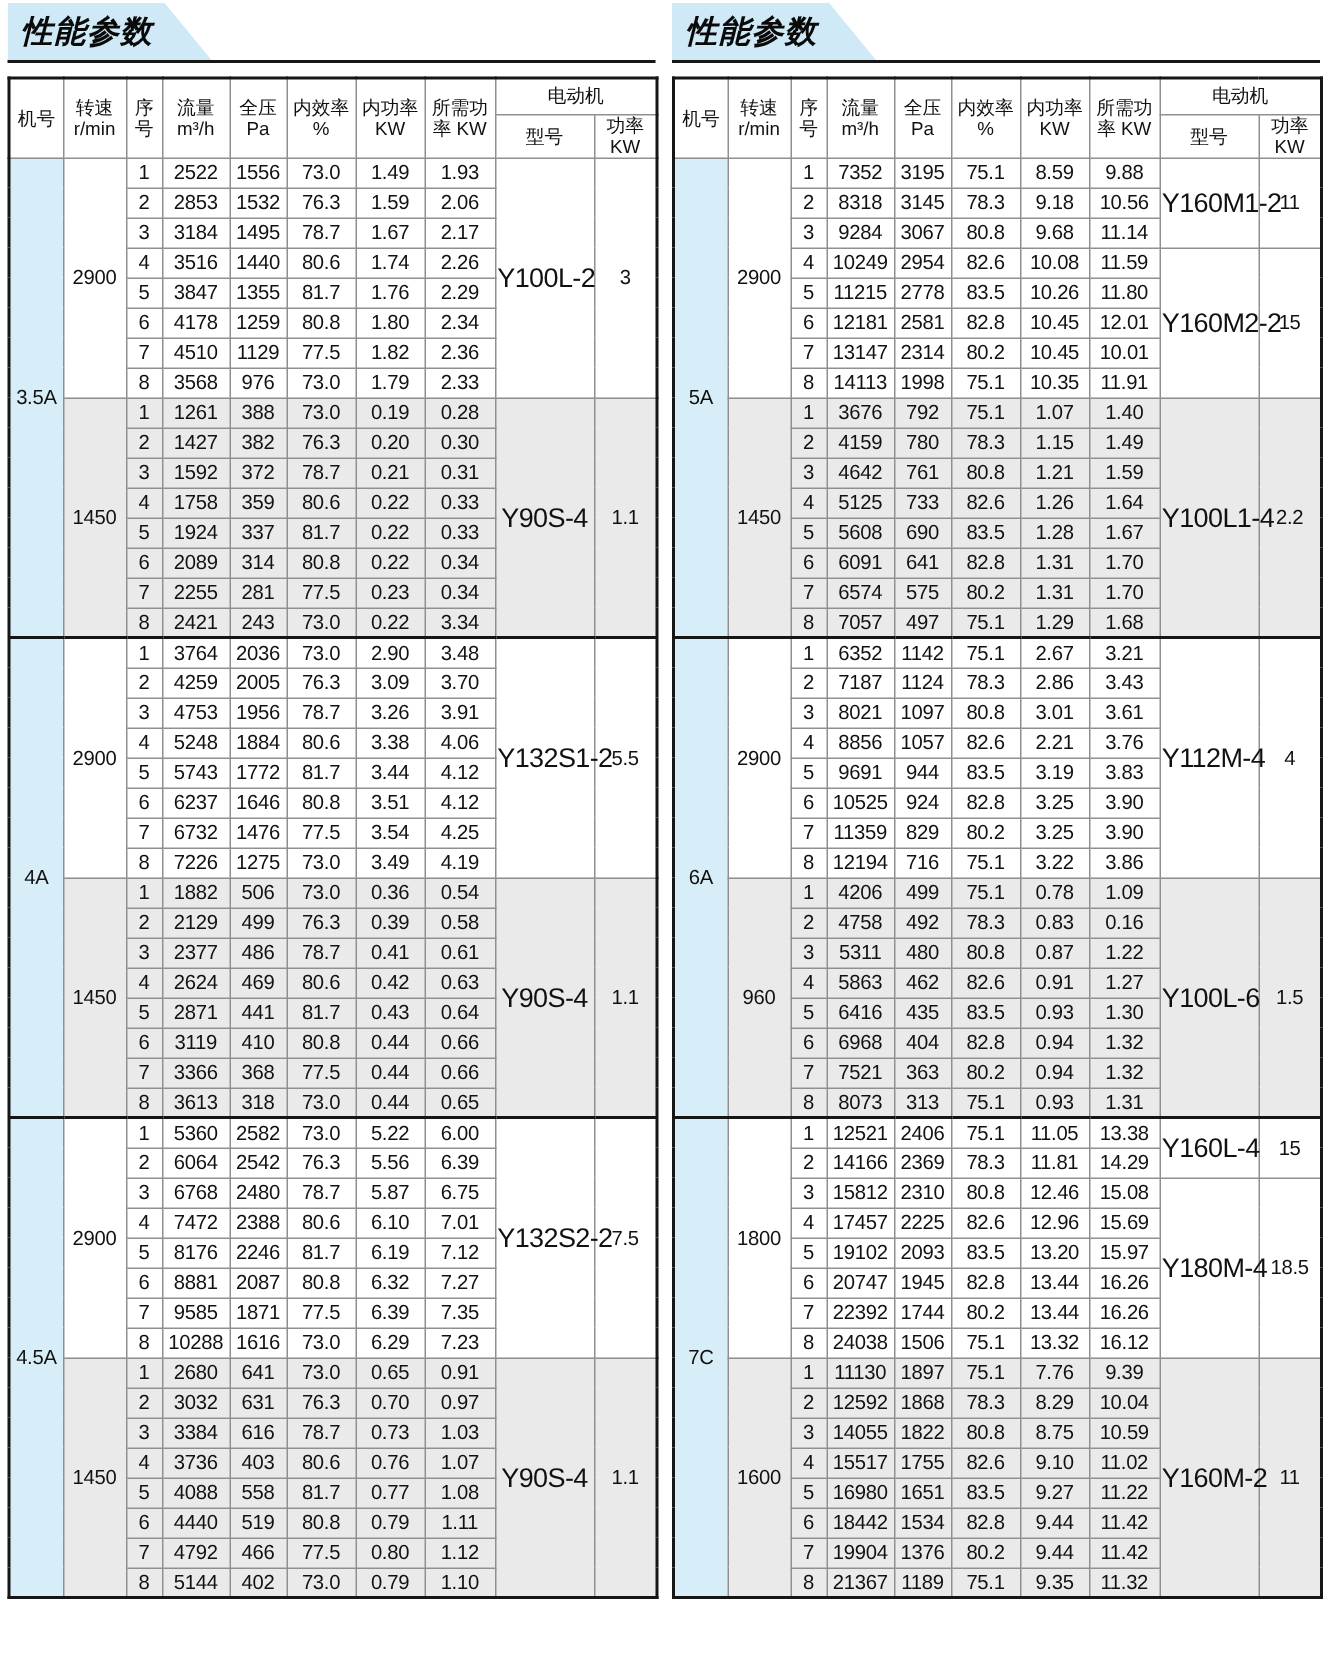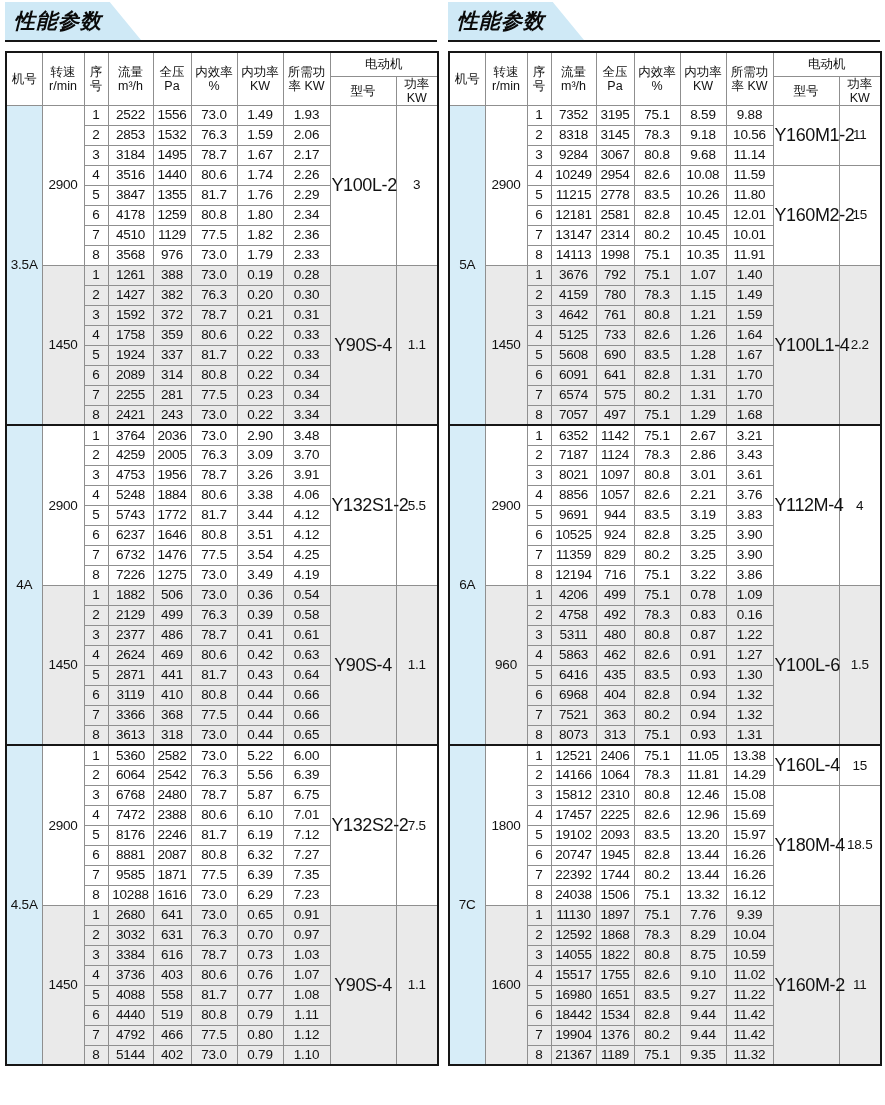--- a/index.html
+++ b/index.html
@@ -816,21 +816,21 @@
             <td class="num">2406</td>
             <td class="num">75.1</td>
             <td class="num">11.05</td>
             <td class="num">13.38</td>
             <td rowspan="2" class="model">Y160L-4</td>
             <td rowspan="2" class="mpower">15</td>
           </tr>
           <tr>
             <td class="seq">2</td>
             <td class="num">14166</td>
-            <td class="num">1064</td>
+            <td class="num">2369</td>
             <td class="num">78.3</td>
             <td class="num">11.81</td>
             <td class="num">14.29</td>
           </tr>
           <tr>
             <td class="seq">3</td>
             <td class="num">15812</td>
             <td class="num">2310</td>
             <td class="num">80.8</td>
             <td class="num">12.46</td>

